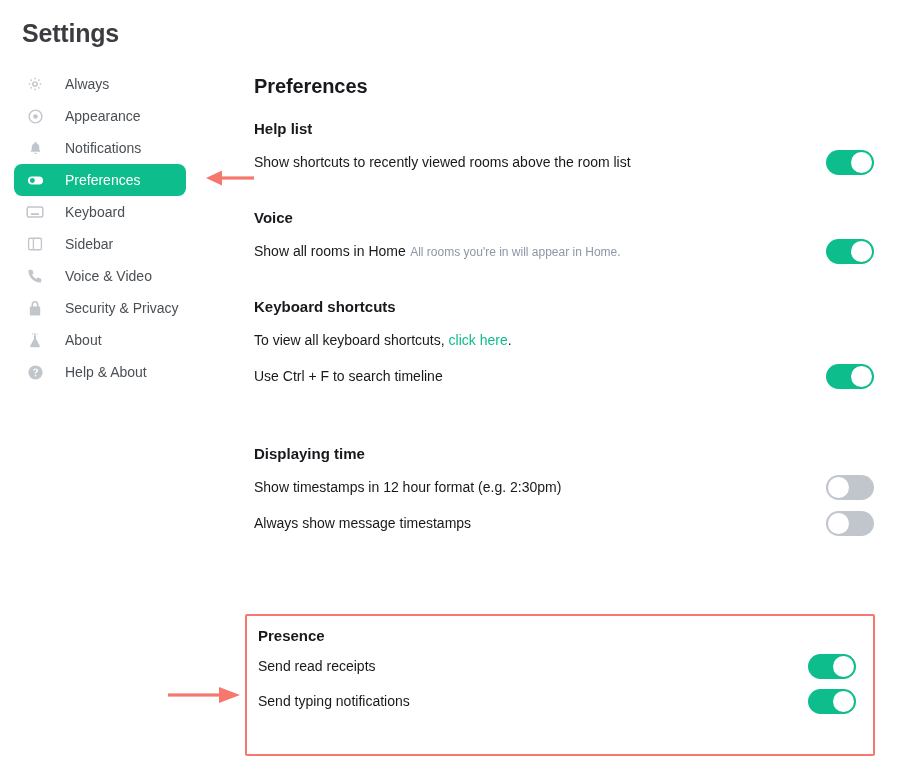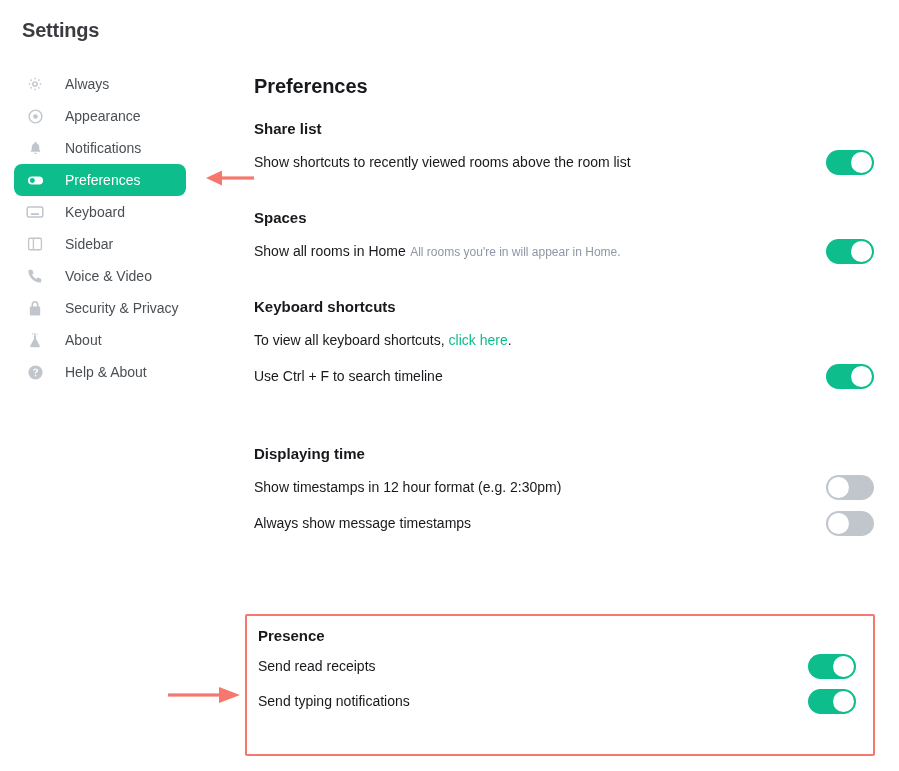--- a/index.html
+++ b/index.html
@@ -13,21 +13,21 @@
     position: relative;
     font-family: "Liberation Sans", "DejaVu Sans", sans-serif;
     color: #17191c;
     overflow: hidden;
   }
 
   
   #page-title {
     position: absolute;
     left: 22px; top: 19px;
-    font-size: 20px;
+    font-size: 25px;
     font-weight: bold;
     letter-spacing: -0.2px;
     color: #3a3c40;
   }
 
   
   #sidebar {
     position: absolute;
     left: 14px; top: 68px;
     width: 172px;
@@ -266,33 +266,33 @@
     <span class="nav-label">Help &amp; About</span>
   </div>
 
 </nav>
 
 <main id="main">
 
   <h1 class="main-title">Preferences</h1>
 
   <section class="section">
-    <h2 class="section-title">Share list</h2>
+    <h2 class="section-title">Help list</h2>
     <div class="row">
       <span class="row-label">Show shortcuts to recently viewed rooms above the room list</span>
       <span class="toggle on">
           <span class="knob"></span>
         </span>
     </div>
   </section>
 
   <div class="gap-lg"></div>
 
   <section class="section">
-    <h2 class="section-title">Spaces</h2>
+    <h2 class="section-title">Voice</h2>
     <div class="row">
       <span class="row-text-wrap">
         <span class="row-label">Show all rooms in Home</span>
         <span class="row-sub">All rooms you're in will appear in Home.</span>
       </span>
       <span class="toggle on">
           <span class="knob"></span>
         </span>
     </div>
   </section>

